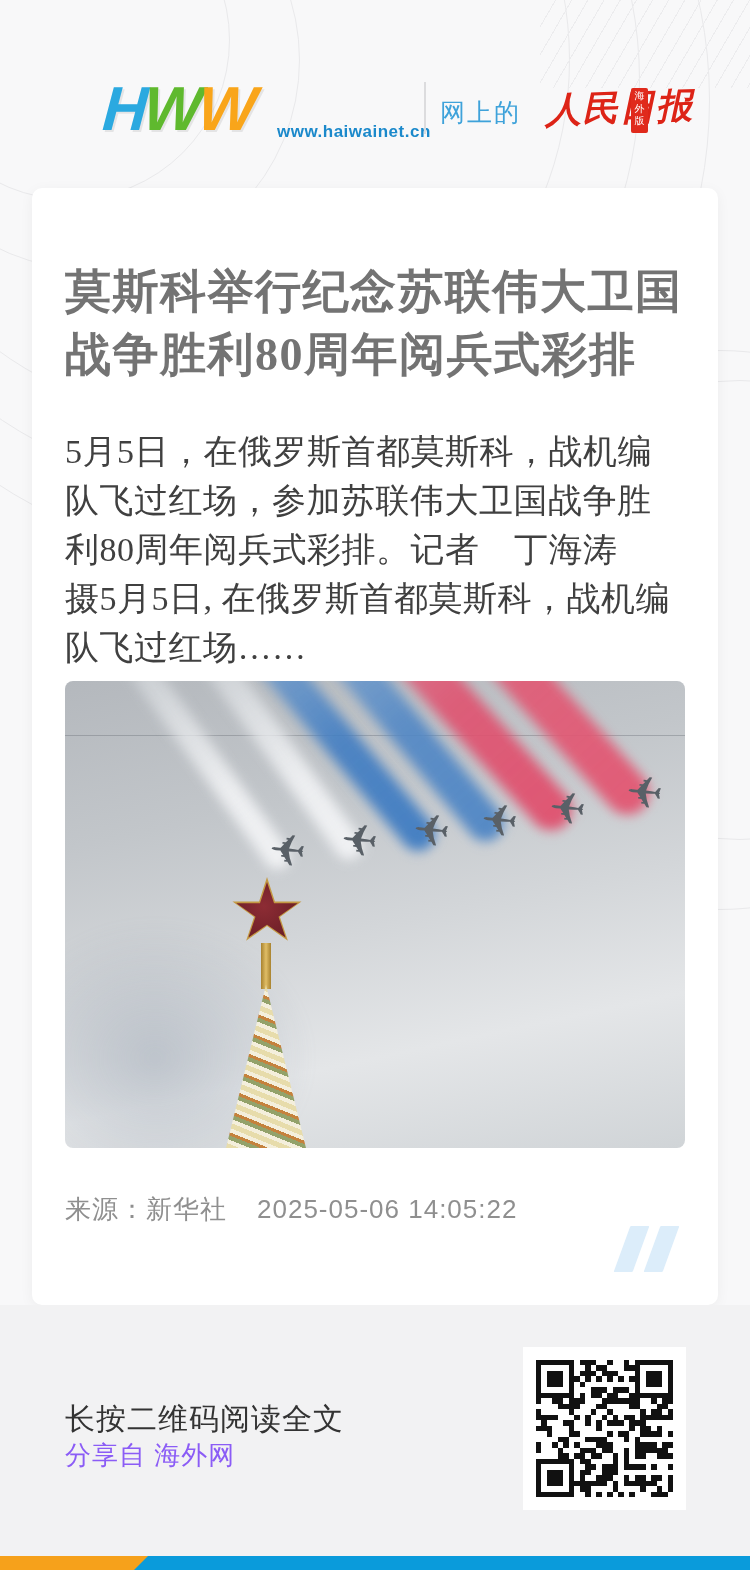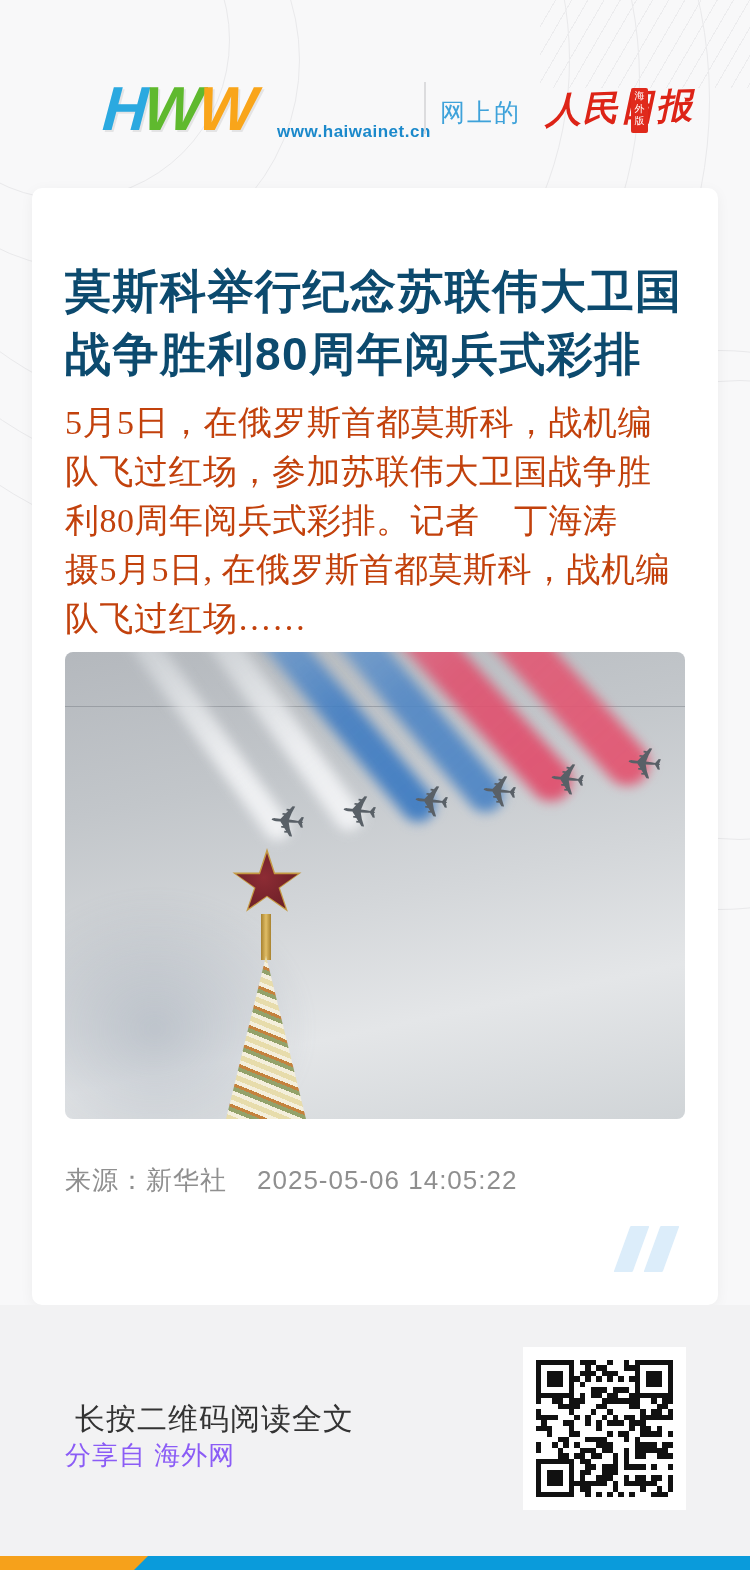--- a/index.html
+++ b/index.html
@@ -34,24 +34,24 @@
   .brand-name { position:absolute; left:545px; top:84px; font-size:36px; font-weight:bold; font-style:italic;
     color:#dd2417; letter-spacing:1px; font-family:"Liberation Serif","DejaVu Serif",serif;
     transform:rotate(-2deg); }
   .brand-edition { position:absolute; left:631px; top:88px; width:17px; height:45px; background:#e02a1c;
     color:#fff; font-size:10px; line-height:12.5px; text-align:center; word-break:break-all;
     padding-top:2px; border-radius:2px; }
 
   
   .card { position:absolute; left:32px; top:188px; width:686px; height:1117px; background:#ffffff;
     border-radius:10px; box-shadow:0 3px 14px rgba(0,0,0,0.05); z-index:1; padding:0 33px; }
-  .article-title { margin-top:72px; font-family:Liberation Sans, sans-serif;
-    font-size:46px; line-height:63px; font-weight:bold; color:#0c4a6e; letter-spacing:1.5px; }
-  .article-excerpt { margin-top:12px; font-family:"Liberation Serif","DejaVu Serif",serif;
-    font-size:34px; line-height:49px; color:#c2410c; letter-spacing:.5px; }
+  .article-title { margin-top:72px; font-family:Liberation Serif, serif;
+    font-size:46px; line-height:63px; font-weight:bold; color:#737373; letter-spacing:1.5px; }
+  .article-excerpt { margin-top:41px; font-family:"Liberation Serif","DejaVu Serif",serif;
+    font-size:34px; line-height:49px; color:#404040; letter-spacing:.5px; }
 
   
   .photo { position:relative; margin-top:9px; width:620px; height:467px; border-radius:8px;
     overflow:hidden; background:linear-gradient(168deg,#b4b8bd 0%,#c2c6ca 28%,#d3d6d9 52%,#e4e6e8 74%,#d0d4d7 100%); }
   .photo .haze { position:absolute; left:-70px; bottom:-50px; width:320px; height:280px;
     background:radial-gradient(ellipse, rgba(115,130,150,0.30), transparent 70%); filter:blur(6px); }
   .photo .wire { position:absolute; left:0; right:0; top:54px; height:1px; background:rgba(108,113,120,0.4); }
   .trail { position:absolute; transform-origin:100% 50%; border-radius:60px; filter:blur(6px); }
   .jet { position:absolute; font-size:44px; color:#596067; transform:scaleX(-1) rotate(-6deg);
     font-family:"DejaVu Sans",sans-serif; }
@@ -68,21 +68,21 @@
 
   
   .source-row { margin-top:44px; font-size:26px; color:#8f8f8f; letter-spacing:1px; }
   .source-row .time { margin-left:30px;margin-top:27px; }
   .quote-marks { position:absolute; left:590px; top:1038px; }
   .quote-marks i { display:inline-block; width:19px; height:46px; background:#dcedfa;
     transform:skewX(-20deg); margin-right:11px; border-radius:1px; }
 
   
   .share-footer { position:absolute; left:0; top:1305px; width:750px; height:251px; background:#f2f2f3; z-index:1; }
-  .qr-hint { position:absolute; left:75px; top:94px; font-size:30px; color:#333333; letter-spacing:1px; }
+  .qr-hint { position:absolute; left:65px; top:94px; font-size:30px; color:#333333; letter-spacing:1px; }
   .share-from { position:absolute; left:65px; top:133px; font-size:26px; color:#8b5cf6; letter-spacing:1px; }
   .qr-box { position:absolute; left:523px; top:42px; width:163px; height:163px; background:#ffffff; }
   .qr { position:absolute; inset:13px; display:grid;
     grid-template-columns:repeat(25,1fr); grid-template-rows:repeat(25,1fr); }
   .qm.on { background:#111111; }
 
   
   .stripe { position:absolute; left:0; top:1556px; width:750px; height:14px; background:#0a9bdb; z-index:1; }
   .stripe-orange { position:absolute; left:0; top:0; width:148px; height:14px; background:#f6a11b;
     clip-path:polygon(0 0,148px 0,134px 14px,0 14px); }

